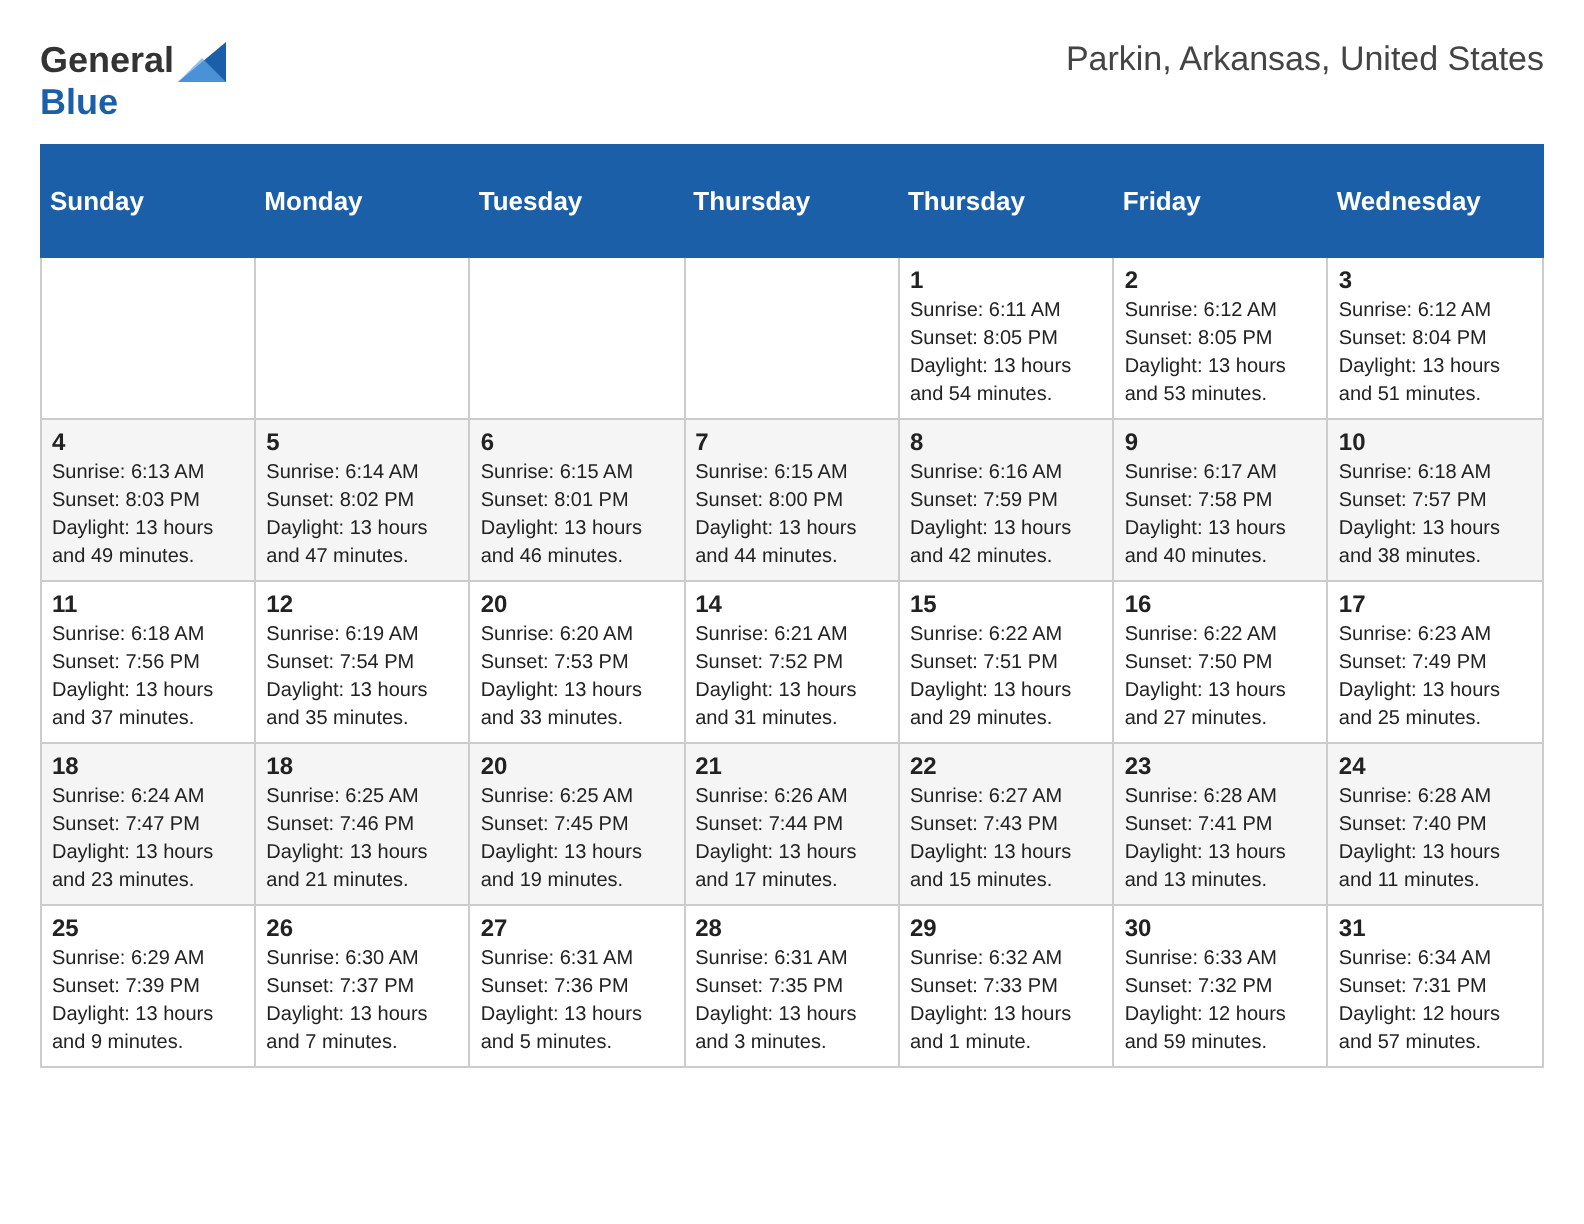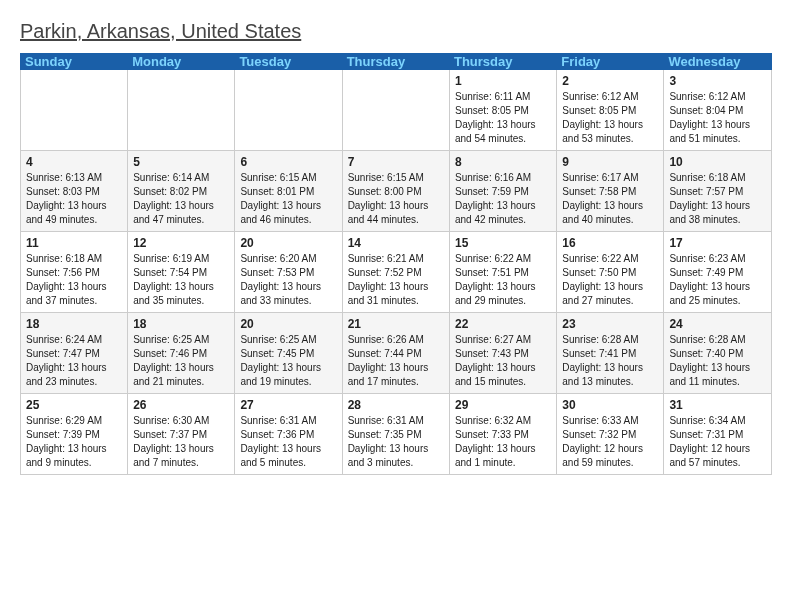--- a/index.html
+++ b/index.html
@@ -42,34 +42,33 @@
     }
     .title-area {
       text-align: right;
     }
     .month-year {
       font-size: 36px;
       font-weight: bold;
       color: #222;
     }
     .location {
-      font-size: 20px;
+      font-size: 17px;
       color: #444;
-      text-decoration: underline;
     }
     .calendar {
       width: 100%;
       border-collapse: collapse;
     }
     .calendar th {
       background-color: #1a5fa8;
-      color: #7dd3fc;
+      color: #ffffff;
       font-size: 13px;
       font-weight: bold;
-      padding: 0 4px;
+      padding: 20px 4px;
       text-align: left;
       border: 1px solid #1a5fa8;
     }
     .calendar td {
       border: 1px solid #ccc;
       vertical-align: top;
       padding: 4px 5px;
       width: 108px;
       min-height: 80px;
       font-size: 10.5px;
@@ -94,20 +93,30 @@
       color: #222;
     }
     .empty-cell {
       background: #fff !important;
     }
   </style>
 </head>
 <body>
 
 <div class="header-area">
+  <div class="logo">
+    <div class="logo-text">
+      <span class="logo-general">General</span>
+      <svg class="logo-icon" viewBox="0 0 24 20">
+        <polygon points="0,20 24,0 24,20" fill="#1a5fa8"></polygon>
+        <polygon points="0,20 12,8 24,20" fill="#5fa8e8" opacity="0.7"></polygon>
+      </svg>
+    </div>
+    <span class="logo-blue">Blue</span>
+  </div>
   <div class="title-area">
     <div class="location">Parkin, Arkansas, United States</div>
   </div>
 </div>
 
 <table class="calendar">
   <thead>
     <tr>
     <th>Sunday</th>
         <th>Monday</th>

